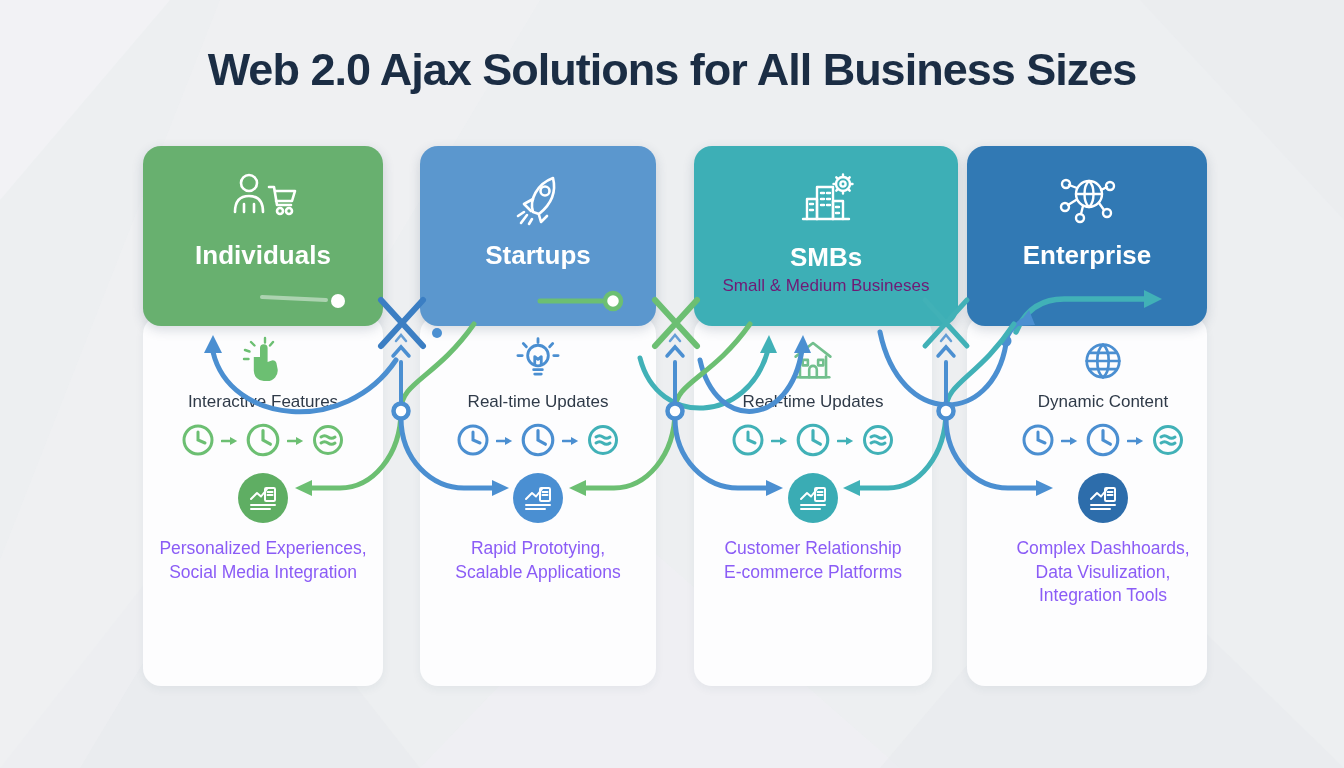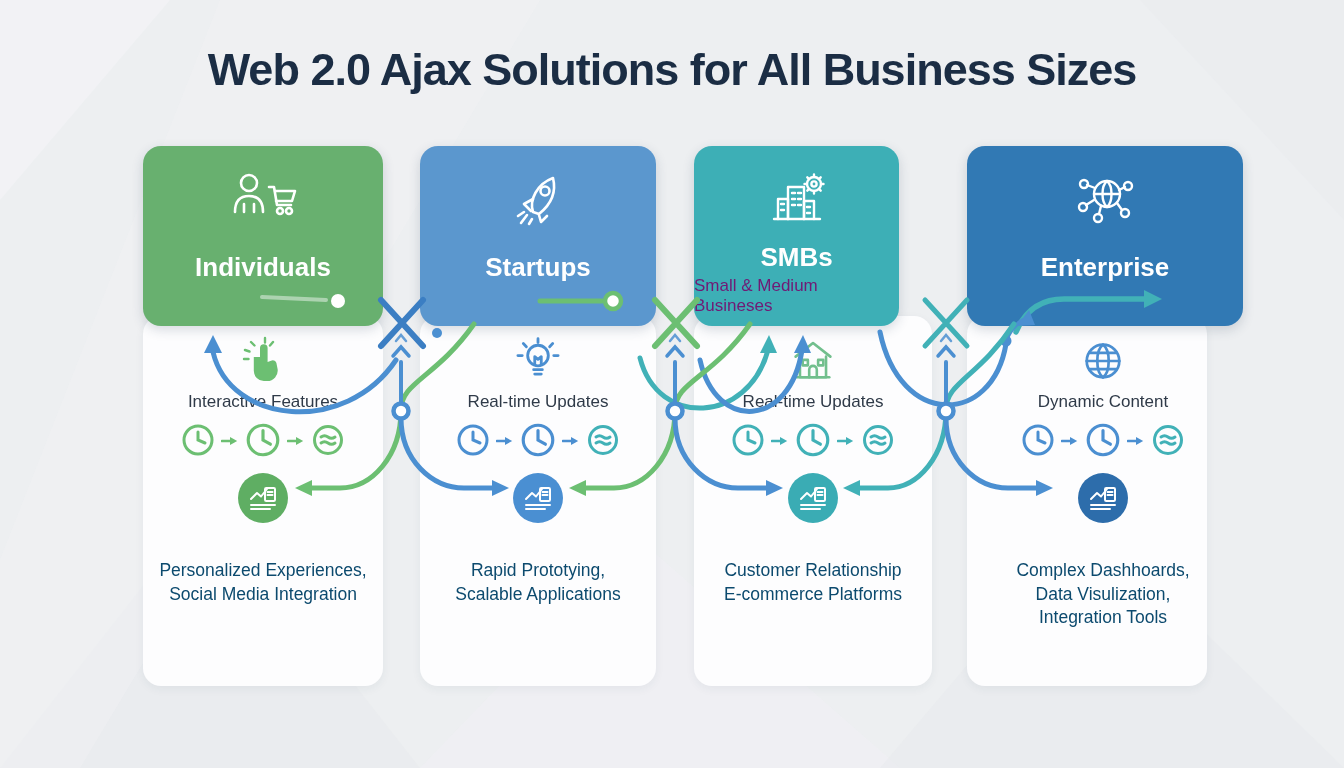--- a/index.html
+++ b/index.html
@@ -17,32 +17,32 @@
   .panel{
     position:absolute;top:316px;height:370px;background:#fdfdfe;border-radius:18px;
     box-shadow:0 3px 10px rgba(40,60,90,.06);z-index:1;
   }
   .hcard{
     position:absolute;top:146px;height:180px;border-radius:18px;z-index:2;
     display:flex;flex-direction:column;align-items:center;
     box-shadow:0 4px 12px rgba(40,60,90,.18);
   }
   .hcard .card-icon{margin-top:22px;height:62px;display:flex;align-items:center;justify-content:center;}
-  .card-title{margin-top:22px;font-size:26px;font-weight:bold;color:#ffffff;}
+  .card-title{margin-top:10px;font-size:26px;font-weight:bold;color:#ffffff;}
   .card-title.compact{margin-top:12px;}
   .card-subtitle{margin-top:3px;font-size:17px;color:#701a75;}
   .features{position:absolute;top:318px;z-index:3;text-align:center;}
   .feature-icon{margin-top:14px;height:54px;display:flex;align-items:flex-end;justify-content:center;}
   .feature-label{margin-top:6px;font-size:17px;color:#2f3a48;}
   .clock-row{margin-top:9px;display:flex;align-items:center;justify-content:center;gap:5px;}
   .chart-badge{
     margin:10px auto 0;width:50px;height:50px;border-radius:50%;
     display:flex;align-items:center;justify-content:center;
   }
-  .description{margin-top:36px;font-size:17.5px;line-height:23.5px;color:#0c4a6e;}
+  .description{margin-top:14px;font-size:17.5px;line-height:23.5px;color:#8b5cf6;}
   .c-green{color:#6cbf72;}
   .c-blue{color:#4b8fd1;}
   .c-teal{color:#41b1b7;}
   .c-ltgreen{color:#72bf8d;}
   .connectors{position:absolute;inset:0;z-index:4;pointer-events:none;}
 </style>
 </head>
 <body>
 
 <svg class="bg-pattern" width="1344" height="768" viewBox="0 0 1344 768">
@@ -82,38 +82,38 @@
       <path d="M30 42 C26 30 34 14 50 8 C54 24 46 36 36 44 Z"></path>
       <circle cx="42" cy="21" r="4.5"></circle>
       <path d="M30 29 L21 34 L28 41"></path>
       <path d="M36 45 L38 52 L44 46"></path>
       <path d="M24 45 l-6 8 M29 49 l-3 5 M21 42 l-6 4"></path>
     </svg>
   </div>
   <div class="card-title">Startups</div>
 </div>
 
-<div class="hcard" style="left:694px;width:205px;background:#3dafb6;">
+<div class="hcard" style="left:694px;width:264px;background:#3dafb6;">
   <div class="card-icon">
     <svg width="70" height="56" viewBox="0 0 70 56" fill="none" stroke="#ffffff" stroke-width="2.4" stroke-linecap="round" stroke-linejoin="round">
       <path d="M16 48 V28 H26 V48"></path>
       <path d="M26 48 V16 H42 V48"></path>
       <path d="M42 48 V30 H52 V48"></path>
       <path d="M30 22 h3 M36 22 h3 M30 28 h3 M36 28 h3 M30 34 h3 M36 34 h3 M19 33 h3 M19 39 h3 M45 36 h3 M45 42 h3"></path>
       <path d="M12 48 H58"></path>
       <circle cx="52" cy="13" r="7"></circle>
       <circle cx="52" cy="13" r="2.6"></circle>
       <path d="M52 3.5 V6 M52 20 V22.5 M42.5 13 H45 M59 13 H61.5 M45.3 6.3 l1.8 1.8 M56.9 17.9 l1.8 1.8 M58.7 6.3 l-1.8 1.8 M47.1 17.9 l-1.8 1.8"></path>
     </svg>
   </div>
   <div class="card-title compact">SMBs</div>
   <div class="card-subtitle">Small &amp; Medium Busineses</div>
 </div>
 
-<div class="hcard" style="left:967px;width:276px;background:#3179b4;">
+<div class="hcard" style="left:967px;width:240px;background:#3179b4;">
   <div class="card-icon">
     <svg width="76" height="58" viewBox="0 0 76 58" fill="none" stroke="#ffffff" stroke-width="2.4" stroke-linecap="round" stroke-linejoin="round">
       <circle cx="40" cy="24" r="13"></circle>
       <path d="M27 24 H53"></path>
       <path d="M40 11 C34 16 34 32 40 37 C46 32 46 16 40 11"></path>
       <path d="M28 18 L20 15 M27 30 L19 35 M34 36 L32 44 M52 20 L58 17 M50 33 L55 40"></path>
       <circle cx="17" cy="14" r="4"></circle>
       <circle cx="16" cy="37" r="4"></circle>
       <circle cx="31" cy="48" r="4"></circle>
       <circle cx="61" cy="16" r="4"></circle>

